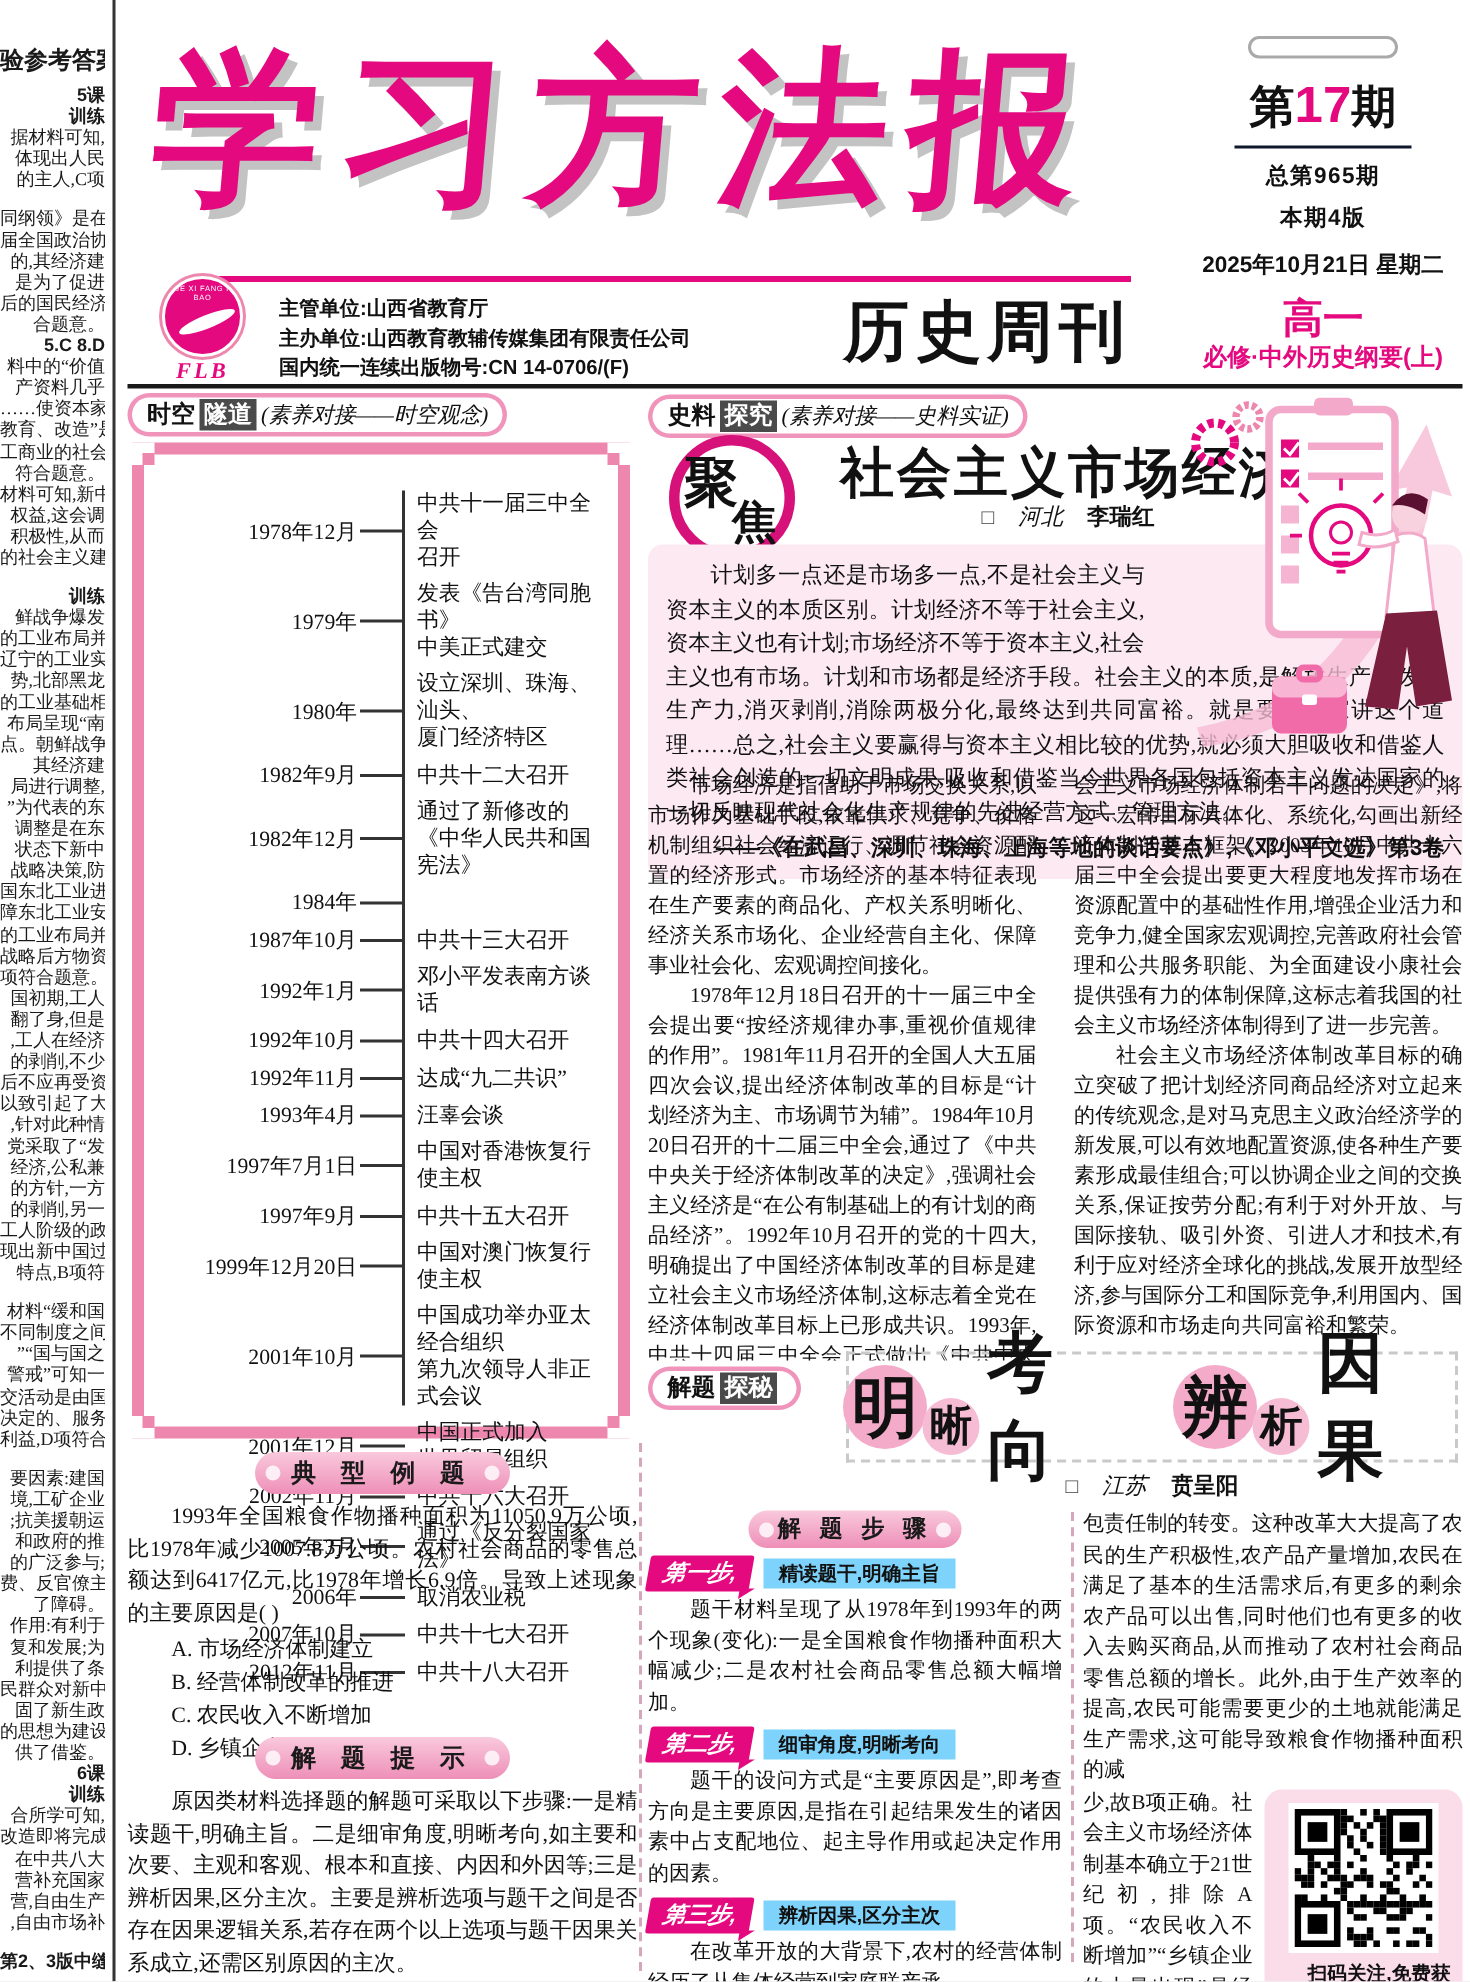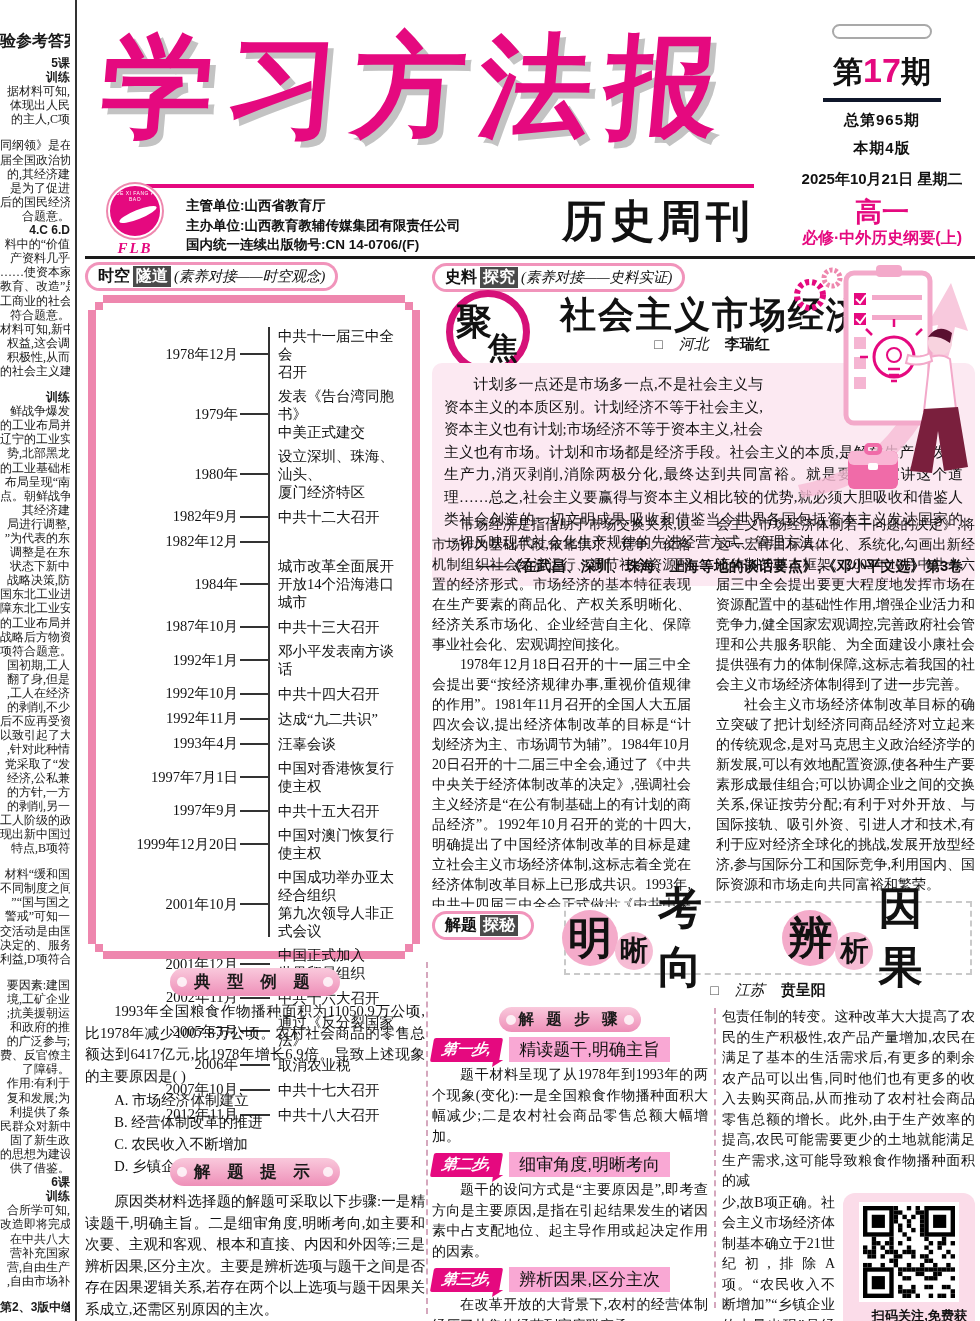--- a/index.html
+++ b/index.html
@@ -21,21 +21,21 @@
   
   .masthead-title { position:absolute; left:102px; top:16px; width:690px;
     font-family:"DejaVu Sans",sans-serif; font-weight:900; font-size:112px; line-height:1.25;
     color:#e5097f; letter-spacing:14px; transform:skewX(-5deg);
     text-shadow:6px 6px 0 #c3c3c3; white-space:nowrap; }
   .issue-box { position:absolute; left:793px; top:24px; width:178px; text-align:center;
                font-family:"Liberation Sans","DejaVu Sans",sans-serif; }
   .issue-frame { width:100px; height:15px; border:2px solid #a9a9a9; border-radius:8px;
                  margin:0 auto 12px; background:#fff; }
   .issue-no { display:inline-block; font-size:30px; font-weight:900; color:#111;
-              border-bottom:4px solid #0f172a; padding:0 10px 5px; }
+              border-bottom:2px solid #0f172a; padding:0 10px 5px; }
   .issue-no .num { color:#e5097f; font-size:34px; }
   .issue-meta { font-size:15px; font-weight:bold; margin-top:9px; letter-spacing:1px; }
   .issue-date { font-size:15px; font-weight:bold; margin-top:12px; }
 
   .pink-rule { position:absolute; left:140px; top:184px; width:614px; height:4px; background:#e5097f; }
   .logo { position:absolute; left:94px; top:184px; width:82px; text-align:center; }
   .logo-circle { width:54px; height:54px; border-radius:50%; background:#e5097f;
                  border:2px solid #fff; box-shadow:0 0 0 2px #ee87ae; margin:0 auto; position:relative; overflow:hidden; }
   .logo-arc { position:absolute; top:4px; left:0; right:0; font-size:5px; color:#fff; letter-spacing:.5px; }
   .logo-swoosh { position:absolute; left:8px; top:24px; width:40px; height:9px; background:#fff;
@@ -149,21 +149,21 @@
   .sub-cols { position:absolute; left:0; top:744px; width:543px; display:flex; gap:14px; }
   .sub-left { width:276px; }
   .sub-right { flex:1; }
   .steps-ribbon { margin-bottom:4px; letter-spacing:4px; font-size:15.5px; padding:2px 20px; }
   .step-head { display:flex; align-items:center; gap:8px; margin:5px 0 3px; }
   .step-badge { background:#e5097f; color:#fff; font-weight:900; font-style:italic;
                 font-family:"Liberation Sans","DejaVu Sans",sans-serif; font-size:15px;
                 padding:2px 10px 3px; transform:skewX(-10deg); border-radius:2px; position:relative; }
   .step-badge::after { content:""; position:absolute; right:-4px; bottom:-5px; border-left:10px solid #e5097f;
                 border-bottom:7px solid transparent; }
-  .step-title { background:#f9a8d4; font-weight:400; font-size:17px; padding:1px 10px;
+  .step-title { background:#7dd3fc; font-weight:700; font-size:13px; padding:1px 10px;
                 font-family:"Liberation Sans","DejaVu Sans",sans-serif; white-space:nowrap; }
   .step-body { font-size:14px; line-height:20.5px; text-align:justify; text-indent:2em; }
 
   .sub-right .rc-p { font-size:14px; line-height:20.5px; text-align:justify; }
   .rc-wrap { display:flex; gap:8px; margin-top:1px; }
   .rc-narrow { flex:1; }
   .qr-box { width:132px; background:#fbdce9; border-radius:12px; padding:9px 8px 8px; text-align:center; }
   .qr-code { width:100px; height:100px; margin:0 auto; background:#fff; padding:4px; }
   .qr-caption { font-size:13px; font-weight:bold; line-height:18px; text-align:justify; text-indent:1.6em;
                 margin-top:5px; font-family:"Liberation Sans","DejaVu Sans",sans-serif; }
@@ -185,21 +185,21 @@
         <div class="strip-line">据材料可知,</div>
         <div class="strip-line">体现出人民</div>
         <div class="strip-line">的主人,C项</div>
         <div class="strip-line gap"></div>
         <div class="strip-line">同纲领》是在</div>
         <div class="strip-line">届全国政治协</div>
         <div class="strip-line">的,其经济建</div>
         <div class="strip-line">是为了促进</div>
         <div class="strip-line">后的国民经济</div>
         <div class="strip-line">合题意。</div>
-        <div class="strip-line b">4.C  6.D</div>
+        <div class="strip-line b">5.C  8.D</div>
         <div class="strip-line">料中的“价值</div>
         <div class="strip-line">产资料几乎</div>
         <div class="strip-line">……使资本家</div>
         <div class="strip-line">教育、改造”是</div>
         <div class="strip-line">工商业的社会</div>
         <div class="strip-line">符合题意。</div>
         <div class="strip-line">材料可知,新中</div>
         <div class="strip-line">权益,这会调</div>
         <div class="strip-line">积极性,从而</div>
         <div class="strip-line">的社会主义建</div>
@@ -339,26 +339,26 @@
 厦门经济特区</span>
           </div>
           <div class="tl-row">
             <span class="tl-date">1982年9月</span>
             <span class="tl-tick"></span>
             <span class="tl-event">中共十二大召开</span>
           </div>
           <div class="tl-row">
             <span class="tl-date">1982年12月</span>
             <span class="tl-tick"></span>
+            <span class="tl-event">通过了新修改的
+《中华人民共和国宪法》</span>
           </div>
           <div class="tl-row">
             <span class="tl-date">1984年</span>
             <span class="tl-tick"></span>
-            <span class="tl-event">城市改革全面展开
-开放14个沿海港口城市</span>
           </div>
           <div class="tl-row">
             <span class="tl-date">1987年10月</span>
             <span class="tl-tick"></span>
             <span class="tl-event">中共十三大召开</span>
           </div>
           <div class="tl-row">
             <span class="tl-date">1992年1月</span>
             <span class="tl-tick"></span>
             <span class="tl-event">邓小平发表南方谈话</span>

